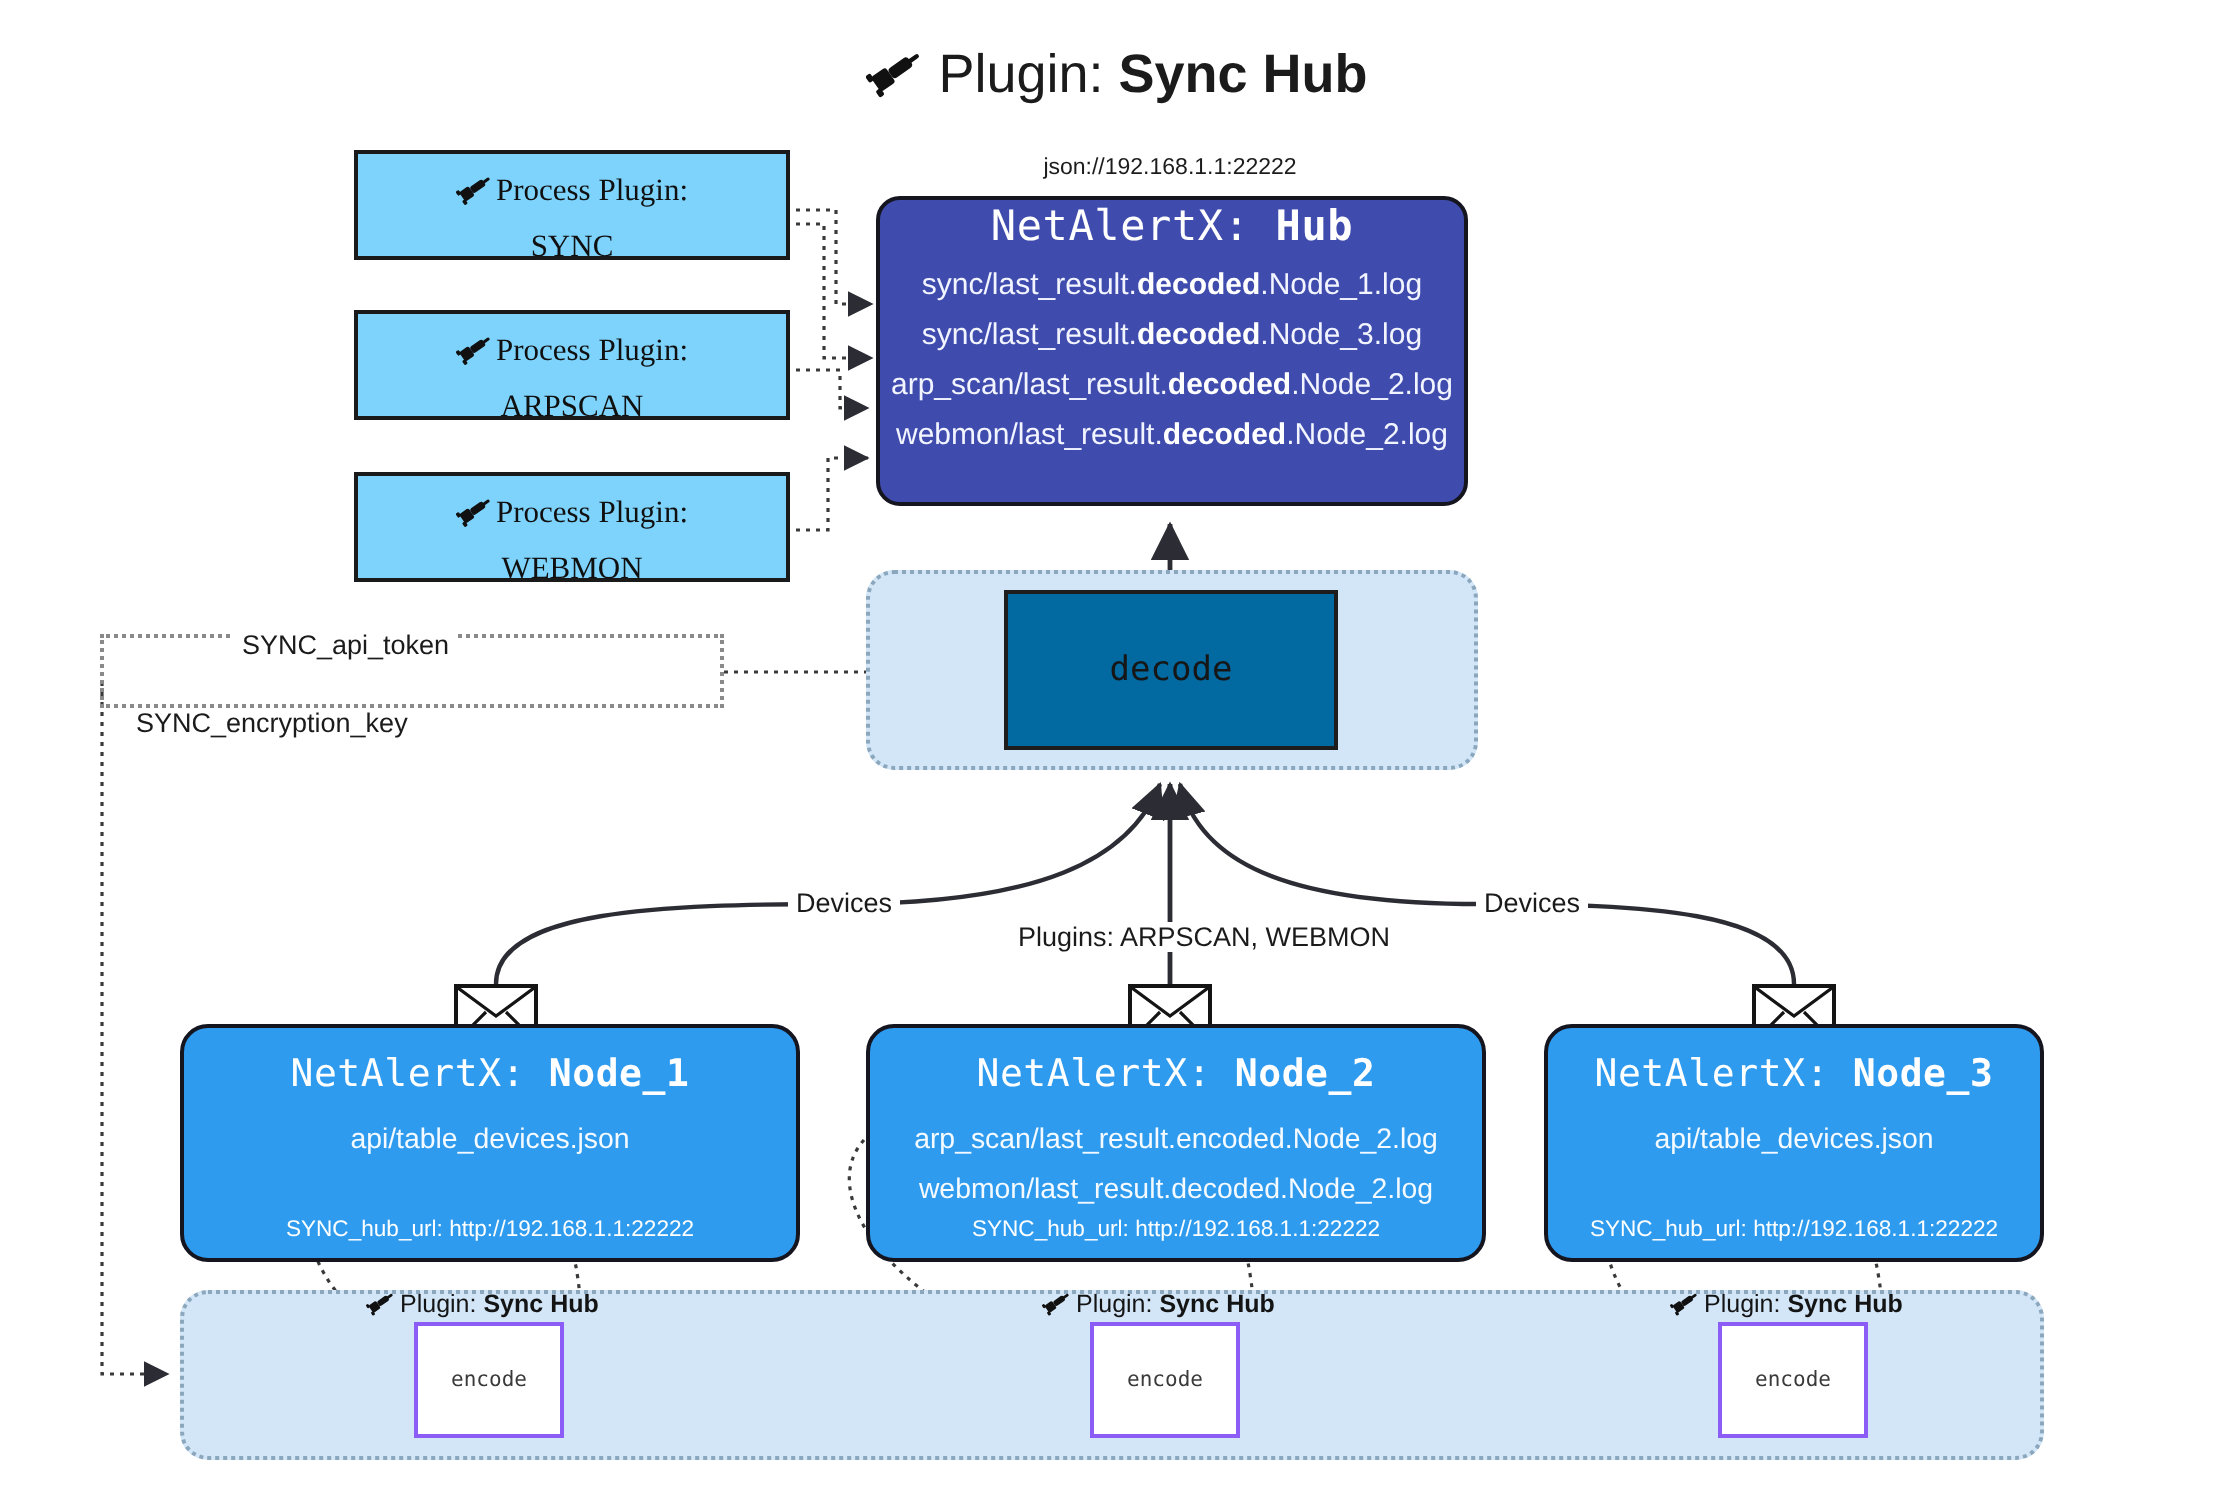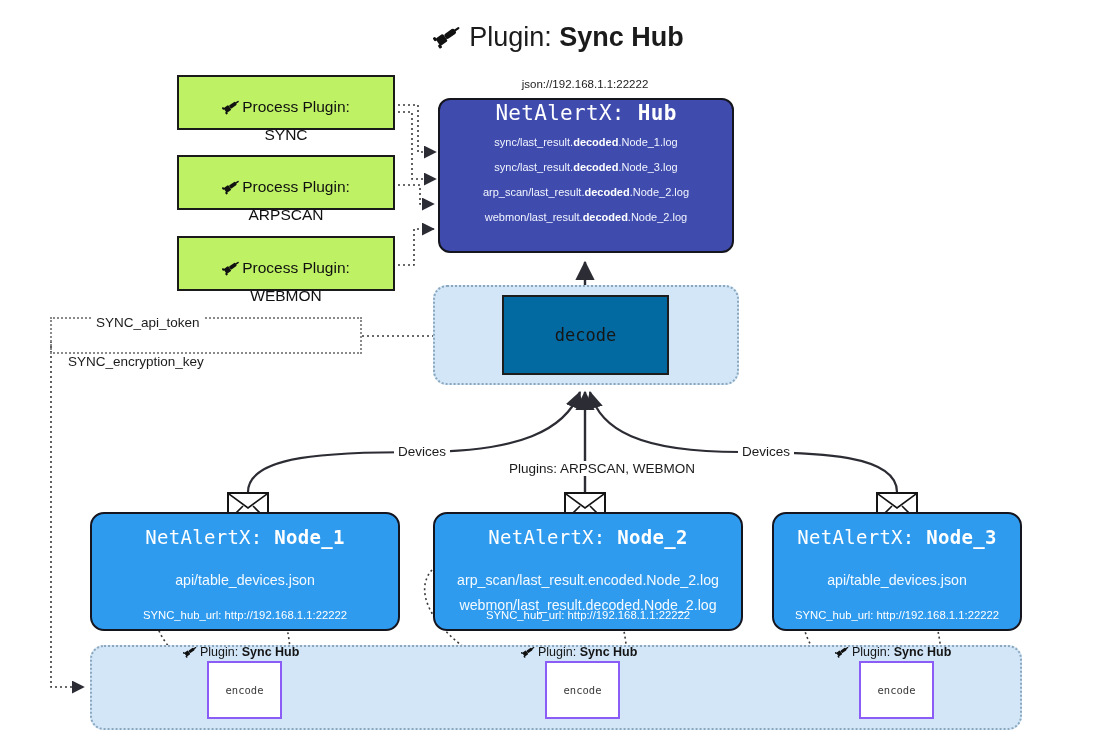--- a/index.html
+++ b/index.html
@@ -11,63 +11,63 @@
 
   
   #title{left:0;top:18px;width:1117px;text-align:center;font-size:27px;line-height:38px;color:#1b1b1b;}
   #title .plug{display:inline-block;vertical-align:-3px;margin-right:6px;}
   #title .t-strong{font-weight:bold;}
 
   
   #hub-url{left:435px;top:78px;width:300px;text-align:center;font-size:11.5px;color:#1c1c1c;}
 
   
-  .proc-box{width:218px;height:55px;border:2px solid #1a1a1a;background:#bef264;
-            box-sizing:border-box;font-family:Liberation Sans, sans-serif;
-            font-size:15.5px;color:#101010;line-height:25px;text-align:center;padding-top:17px;}
+  .proc-box{width:218px;height:55px;border:2px solid #1a1a1a;background:#7dd3fc;
+            box-sizing:border-box;font-family:Liberation Serif, serif;
+            font-size:15.5px;color:#101010;line-height:25px;text-align:center;padding-top:6px;}
   .proc-box .ln1{display:block;white-space:nowrap;}
   .proc-box .ln1 .plug{display:inline-block;vertical-align:-3px;margin-right:1px;}
   .proc-box .ln2{display:block;}
 
   
   #hub{left:438px;top:98px;width:296px;height:155px;border:2.5px solid #15151f;
        background:#3f4cad;border-radius:12px;box-sizing:border-box;}
   #hub .hub-title{font-family:"DejaVu Sans Mono","Liberation Mono",monospace;font-size:21px;
        color:#ffffff;text-align:center;margin-top:1px;letter-spacing:.3px;}
   #hub .hub-title b{font-weight:bold;}
-  .hub-line{color:#f2f4ff;font-size:11px;line-height:25px;text-align:center;white-space:nowrap;}
+  .hub-line{color:#f2f4ff;font-size:15px;line-height:25px;text-align:center;white-space:nowrap;}
   .hub-line b{font-weight:bold;color:#ffffff;}
   #hub .hub-lines{margin-top:5px;}
 
   
   #decode-wrap{left:433px;top:285px;width:306px;height:100px;background:#d2e6f8;
         border:2px dotted #8aa7bd;border-radius:14px;box-sizing:border-box;}
   #decode-box{left:502px;top:295px;width:167px;height:80px;background:#0369a1;
         border:2px solid #1d1d1d;box-sizing:border-box;
         font-family:"DejaVu Sans Mono","Liberation Mono",monospace;font-size:17px;color:#161616;
         display:flex;align-items:center;justify-content:center;}
 
   
   #token-box{left:50px;top:317px;width:312px;height:37px;border:2px dotted #8a8a8a;box-sizing:border-box;}
   #token-left{left:50px;top:317px;width:2px;height:370px;}
   .edge-label{font-size:13.5px;color:#1b1b1b;background:#ffffff;padding:0 4px;white-space:nowrap;}
-  #lbl-api{left:92px;top:315px;}
+  #lbl-api{left:117px;top:315px;}
   #lbl-enc{left:64px;top:354px;}
 
   
   #lbl-dev-l{left:394px;top:444px;}
   #lbl-dev-r{left:738px;top:444px;}
   #lbl-plugins{left:505px;top:461px;}
 
   
   .node{border:2.5px solid #15151f;background:#2e9bef;border-radius:14px;box-sizing:border-box;}
   .node .n-title{font-family:"DejaVu Sans Mono","Liberation Mono",monospace;font-size:19px;
         color:#ffffff;text-align:center;margin-top:12px;letter-spacing:.3px;}
   .node .n-title b{font-weight:bold;}
-  .node .n-body{margin-top:20px;}
+  .node .n-body{margin-top:10px;}
   .node .n-line{font-size:14.2px;color:#f4faff;text-align:center;line-height:25px;white-space:nowrap;}
   .node .n-foot{position:absolute;left:0;bottom:8px;width:100%;text-align:center;
         font-size:11.3px;color:#ffffff;white-space:nowrap;}
   #node1{left:90px;top:512px;width:310px;height:119px;}
   #node2{left:433px;top:512px;width:310px;height:119px;}
   #node3{left:772px;top:512px;width:250px;height:119px;}
 
   
   .env{width:42px;height:30px;background:#ffffff;border:2px solid #141414;box-sizing:border-box;}
   .env svg{display:block;}

